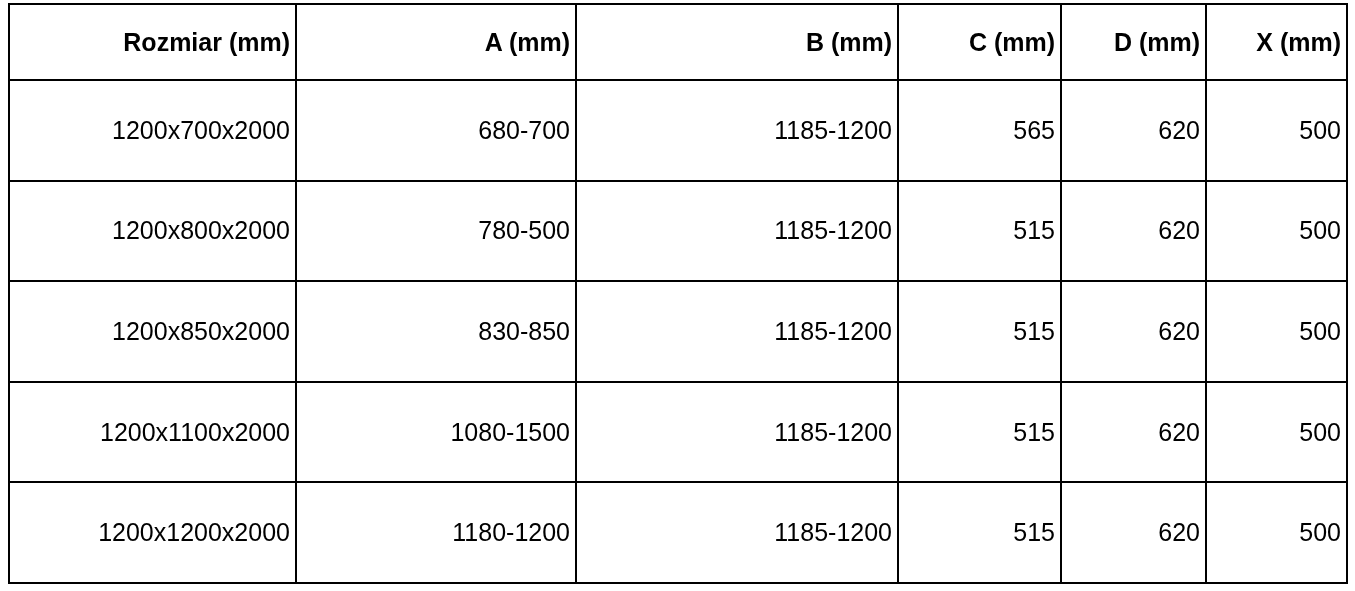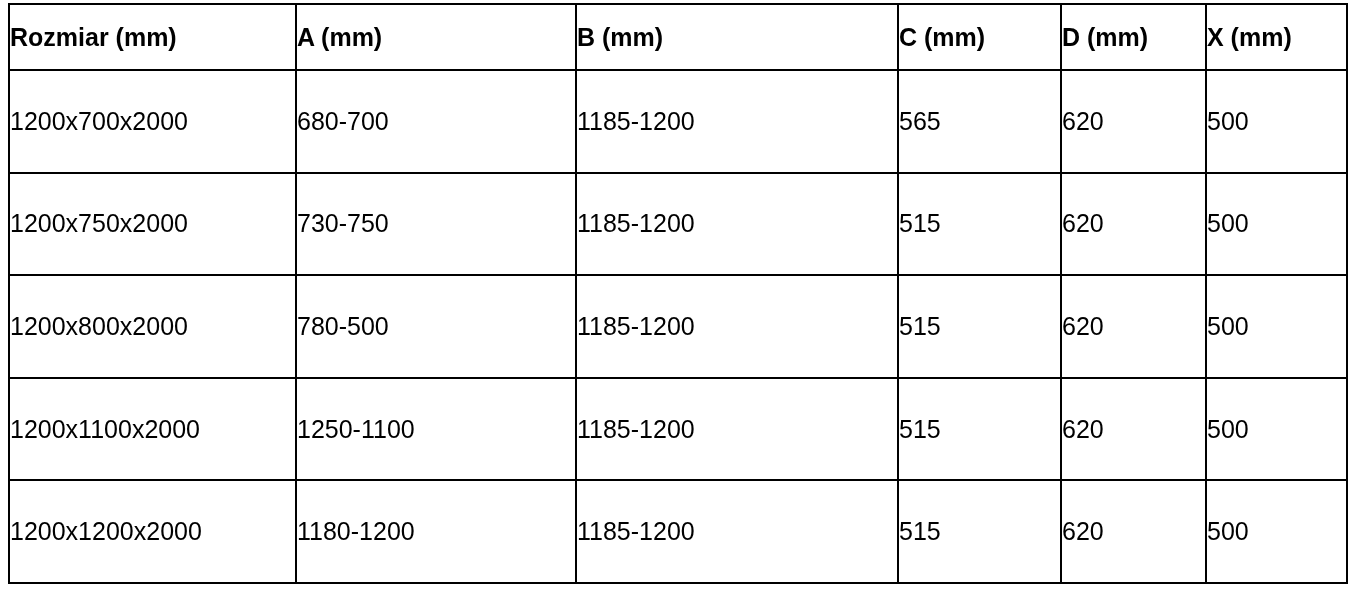--- a/index.html
+++ b/index.html
@@ -23,23 +23,23 @@
     top: 3px;
     width: 1338px;
     height: 581px;
     border-collapse: collapse;
     table-layout: fixed;
     background: #ffffff;
   }
   table.size-table th,
   table.size-table td {
     border: 2.5px solid #000000;
-    text-align: left;
+    text-align: right;
     vertical-align: middle;
-    padding: 0;
+    padding: 5px;
     color: #000000;
     font-size: 25px;
     height: 64px;
     white-space: nowrap;
     overflow: hidden;
   }
   table.size-table th {
     font-weight: bold;
     font-size: 25px;
   }
@@ -76,38 +76,38 @@
     <tbody id="table-body">
         <tr>
           <td>1200x700x2000</td>
           <td>680-700</td>
           <td>1185-1200</td>
           <td>565</td>
           <td>620</td>
           <td>500</td>
         </tr>
         <tr>
-          <td>1200x750x2000</td>
-          <td>730-750</td>
-          <td>1185-1200</td>
-          <td>515</td>
-          <td>620</td>
-          <td>500</td>
-        </tr>
-        <tr>
           <td>1200x800x2000</td>
           <td>780-500</td>
           <td>1185-1200</td>
           <td>515</td>
           <td>620</td>
           <td>500</td>
         </tr>
         <tr>
+          <td>1200x850x2000</td>
+          <td>830-850</td>
+          <td>1185-1200</td>
+          <td>515</td>
+          <td>620</td>
+          <td>500</td>
+        </tr>
+        <tr>
           <td>1200x1100x2000</td>
-          <td>1250-1100</td>
+          <td>1080-1500</td>
           <td>1185-1200</td>
           <td>515</td>
           <td>620</td>
           <td>500</td>
         </tr>
         <tr>
           <td>1200x1200x2000</td>
           <td>1180-1200</td>
           <td>1185-1200</td>
           <td>515</td>

